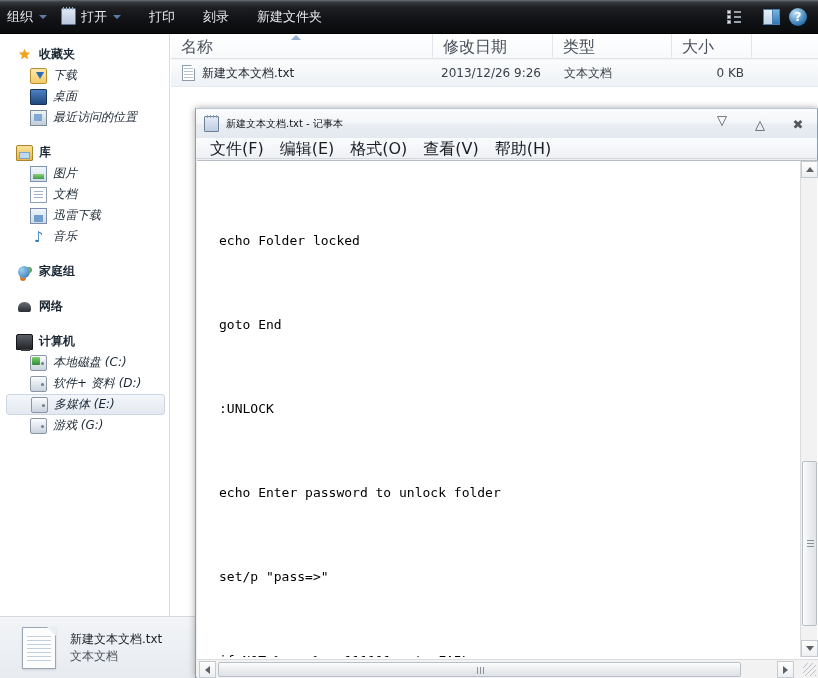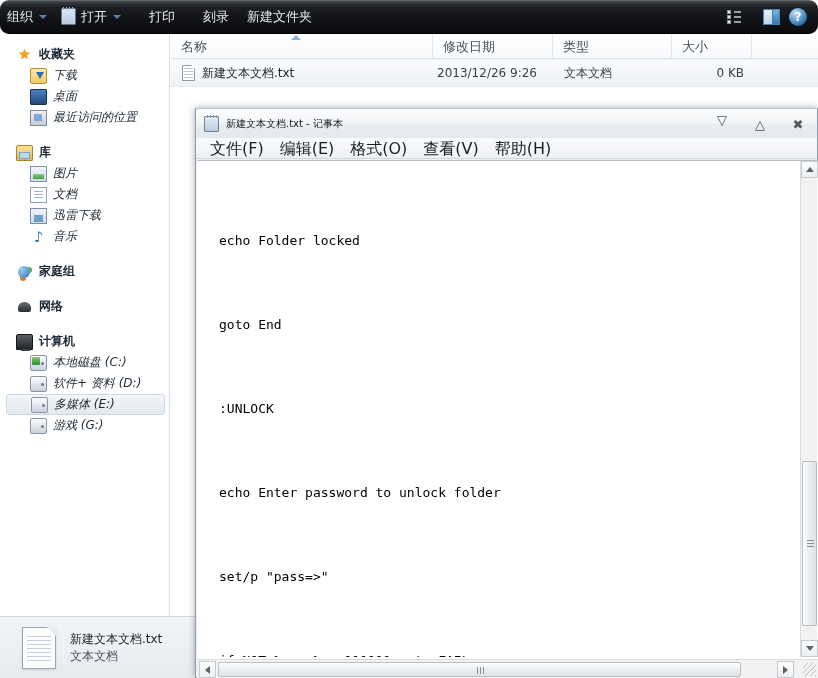--- a/index.html
+++ b/index.html
@@ -17,21 +17,21 @@
     width: 818px; height: 678px;
     background: #ffffff;
   }
 
   
   #toolbar {
     position: absolute; left: 0; top: 0;
     width: 818px; height: 34px;
     background: linear-gradient(to bottom,#6b6f76 0%,#3a3d43 6%,#1d1f23 22%,#111215 60%,#0a0b0d 100%);
     border-bottom: 1px solid #000;
-    display: flex; align-items: center; border-radius: 9px;
+    display: flex; align-items: center;
   }
   .tb-item {
     display: flex; align-items: center;
     height: 26px; padding: 0 7px;
     color: #e6e9ee; font-size: 13px;
     white-space: nowrap; cursor: default;
   }
   .tb-item .caret {
     display: inline-block; margin-left: 6px;
     width: 0; height: 0;
@@ -154,21 +154,21 @@
     background: #ffffff; overflow: hidden;
   }
   #colheader {
     height: 25px; display: flex; align-items: center;
     background: linear-gradient(to bottom,#ffffff,#f7f9fb);
     border-bottom: 1px solid #dfe3e8;
     position: relative;
   }
   .col {
     height: 25px; line-height: 25px;
-    font-size: 13px; color: #49505a;
+    font-size: 16px; color: #49505a;
     padding-left: 10px;
     border-right: 1px solid #e2e6eb;
     overflow: hidden; white-space: nowrap;
     cursor: default;
   }
   .col.c-name { width: 262px; position: relative; }
   .col.c-date { width: 120px; }
   .col.c-type { width: 119px; }
   .col.c-size { width: 80px; }
   .col.c-extra { width: 66px; border-right: none; }
@@ -181,21 +181,21 @@
   }
   .filerow {
     height: 28px; display: flex; align-items: center;
     background: linear-gradient(to bottom,#fbfcfd,#eef1f5);
     border-top: 1px solid #f2f4f7;
     border-bottom: 1px solid #e6eaef;
     cursor: default;
   }
   .fr-cell { font-size: 12px; color: #22282f; white-space: nowrap; overflow: hidden; }
   .fr-name { width: 262px; display: flex; align-items: center; padding-left: 11px; }
-  .fr-date { width: 120px; text-align: center; padding-right: 12px; color:#3a4148; }
+  .fr-date { width: 120px; text-align: right; padding-right: 12px; color:#3a4148; }
   .fr-type { width: 119px; padding-left: 11px; color:#3a4148; }
   .fr-size { width: 80px; text-align: right; padding-right: 8px; color:#3a4148; }
   .txticon {
     width: 13px; height: 16px; margin-right: 7px; flex: none;
     background: #ffffff; border: 1px solid #8e9aa8; position: relative;
   }
   .txticon:before{
     content:""; position:absolute; left:1px; top:2px; right:1px; height:1px;
     background:#b9c4d1;
     box-shadow:0 3px 0 0 #b9c4d1, 0 6px 0 0 #b9c4d1, 0 9px 0 0 #b9c4d1;
@@ -366,21 +366,21 @@
       <span class="tb-ico-notepad"></span>
       <span>打开</span>
       <span class="caret"></span>
     </div>
     <div class="tb-item" style="margin-left:14px;justify-content:flex-end;">
       <span>打印</span>
     </div>
     <div class="tb-item" style="margin-left:14px;">
       <span>刻录</span>
     </div>
-    <div class="tb-item" style="margin-left:4px;font-family:Liberation Serif, serif;">
+    <div class="tb-item" style="margin-left:14px;font-family:Liberation Serif, serif;">
       <span>新建文件夹</span>
     </div>
 
     <div class="tb-right">
       <span class="tb-viewicon">
         <i></i>
           <i></i>
           <i></i>
           <b></b>
           <b></b>

